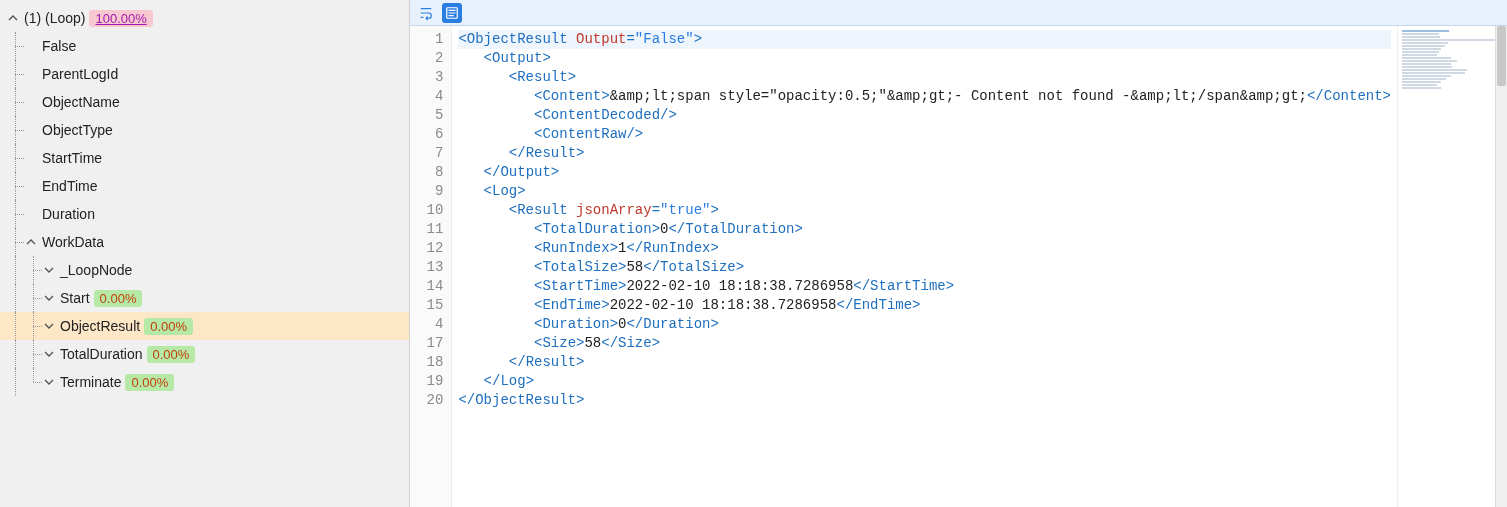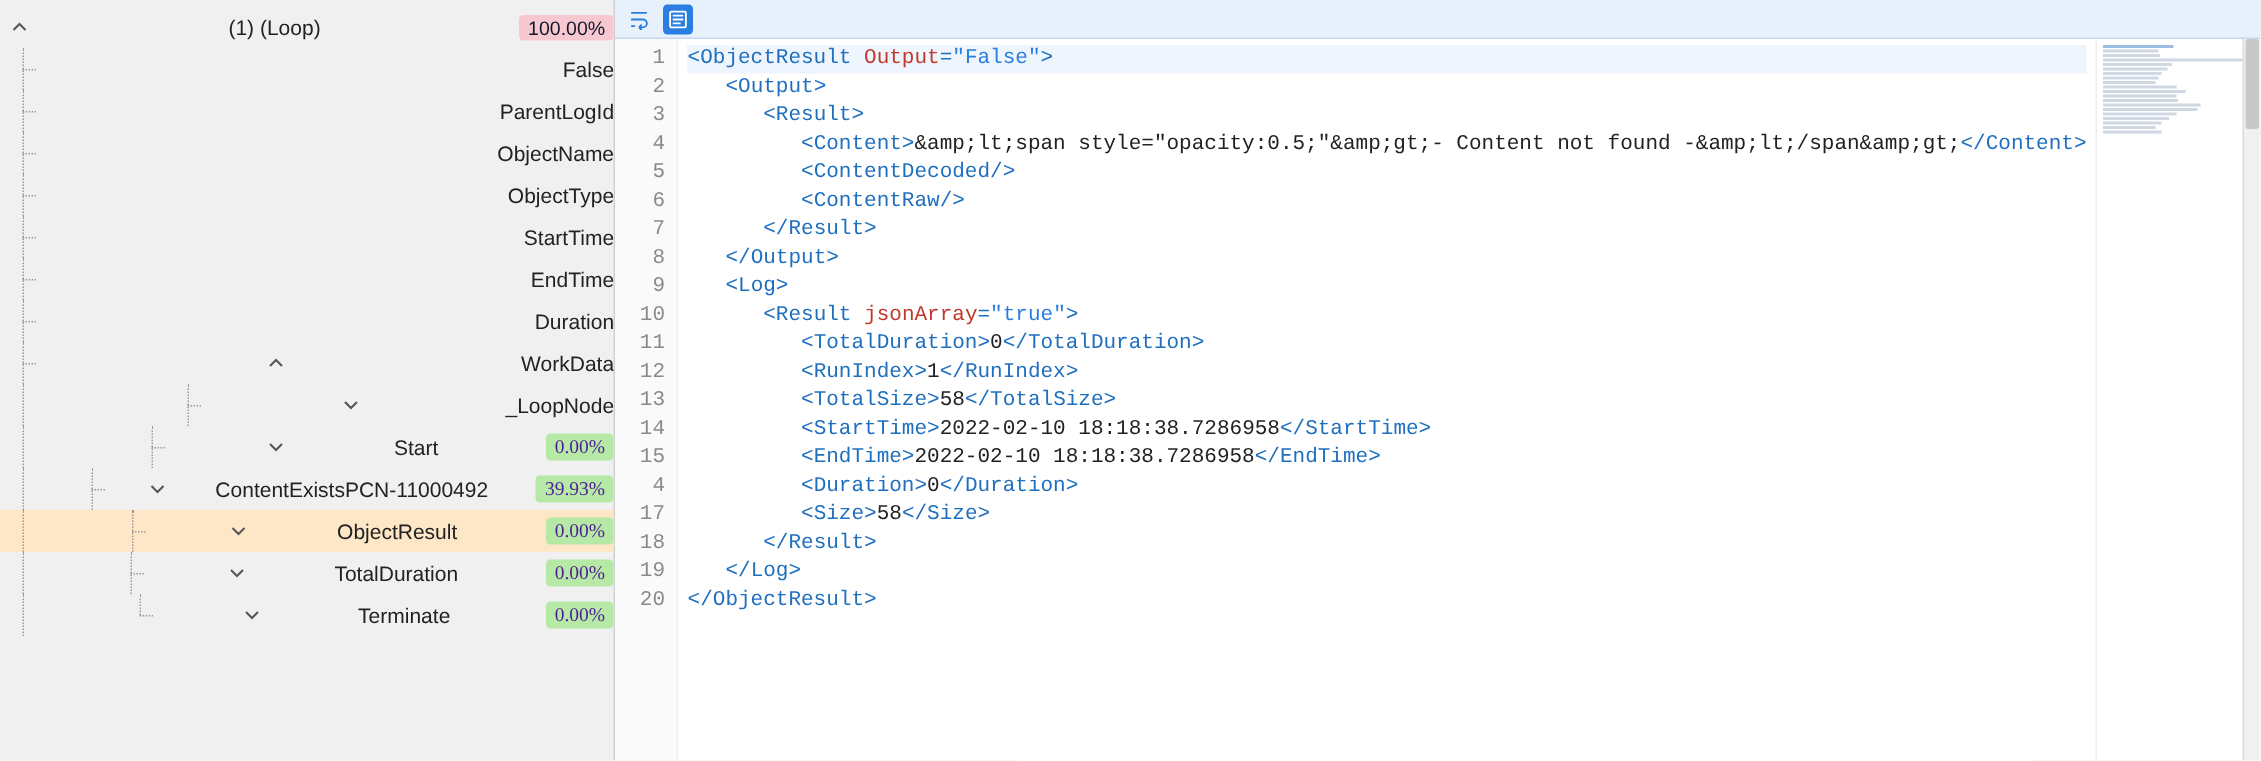--- a/index.html
+++ b/index.html
@@ -22,21 +22,20 @@
     overflow: auto;
     padding: 4px 0;
   }
   .tree-item {
     display: flex;
     align-items: center;
     height: 28px;
     padding-left: 6px;
     white-space: nowrap;
     cursor: default;
-    justify-content: space-between;
   }
   .tree-item.selected {
     background: #fde7c6;
   }
   .tree-indent {
     display: inline-block;
     height: 28px;
     position: relative;
   }
   .tree-line {
@@ -67,22 +66,22 @@
   }
   .toggle svg { width: 10px; height: 10px; }
   .tree-label { margin-left: 4px; }
   .badge {
     display: inline-block;
     padding: 1px 6px;
     border-radius: 3px;
     margin-left: 4px;
     font-size: 13px;
   }
-  .badge.pink { background: #f8c8d0; color: #0f172a; }
-  .badge.green { background: #b6e8a6; color: #4c1d95; font-family: Liberation Serif, serif; }
+  .badge.pink { background: #f8c8d0; color: #a21caf; text-decoration: underline; }
+  .badge.green { background: #b6e8a6; color: #c2410c; }
 
   .right-panel {
     flex: 1;
     height: 507px;
     display: flex;
     flex-direction: column;
     background: #fff;
   }
   .toolbar {
     height: 26px;
@@ -277,36 +276,20 @@
           <span class="tree-line"></span>
           <span class="tree-line-h"></span>
         </span>
         <span class="toggle">
           <svg viewBox="0 0 10 10">
             <path d="M1 3 L5 7 L9 3" fill="none" stroke="#555" stroke-width="1.4"></path>
           </svg>
         </span>
         <span class="tree-label">Start</span>
         <span class="badge green">0.00%</span>
-      </div>
-      <div class="tree-item">
-        <span class="tree-indent" style="width:18px;position:relative;">
-          <span class="tree-line" style=""></span>
-        </span>
-        <span class="tree-indent " style="width:18px;position:relative;">
-          <span class="tree-line"></span>
-          <span class="tree-line-h"></span>
-        </span>
-        <span class="toggle">
-          <svg viewBox="0 0 10 10">
-            <path d="M1 3 L5 7 L9 3" fill="none" stroke="#555" stroke-width="1.4"></path>
-          </svg>
-        </span>
-        <span class="tree-label">ContentExistsPCN-11000492</span>
-        <span class="badge green">39.93%</span>
       </div>
       <div class="tree-item selected">
         <span class="tree-indent" style="width:18px;position:relative;">
           <span class="tree-line" style=""></span>
         </span>
         <span class="tree-indent " style="width:18px;position:relative;">
           <span class="tree-line"></span>
           <span class="tree-line-h"></span>
         </span>
         <span class="toggle">

